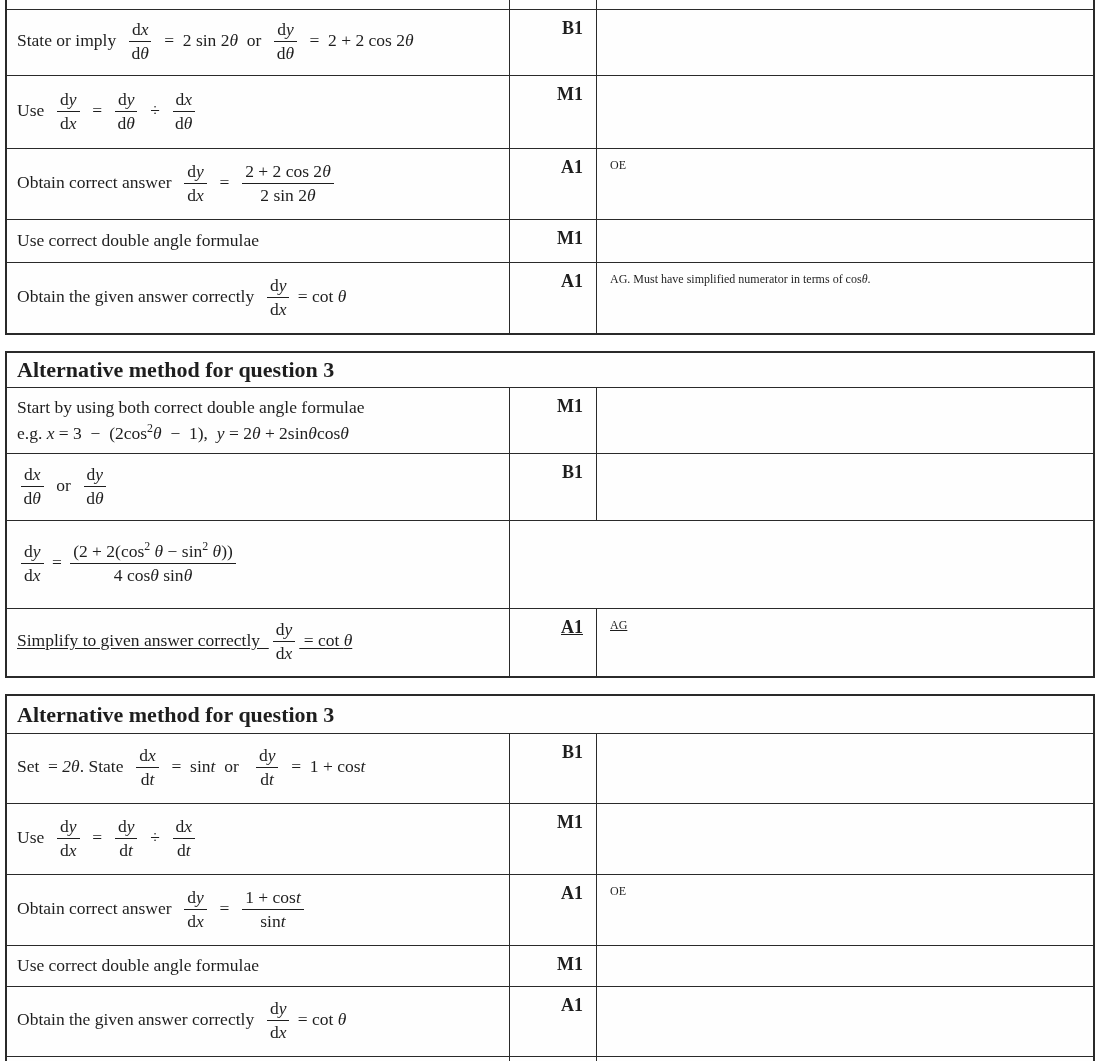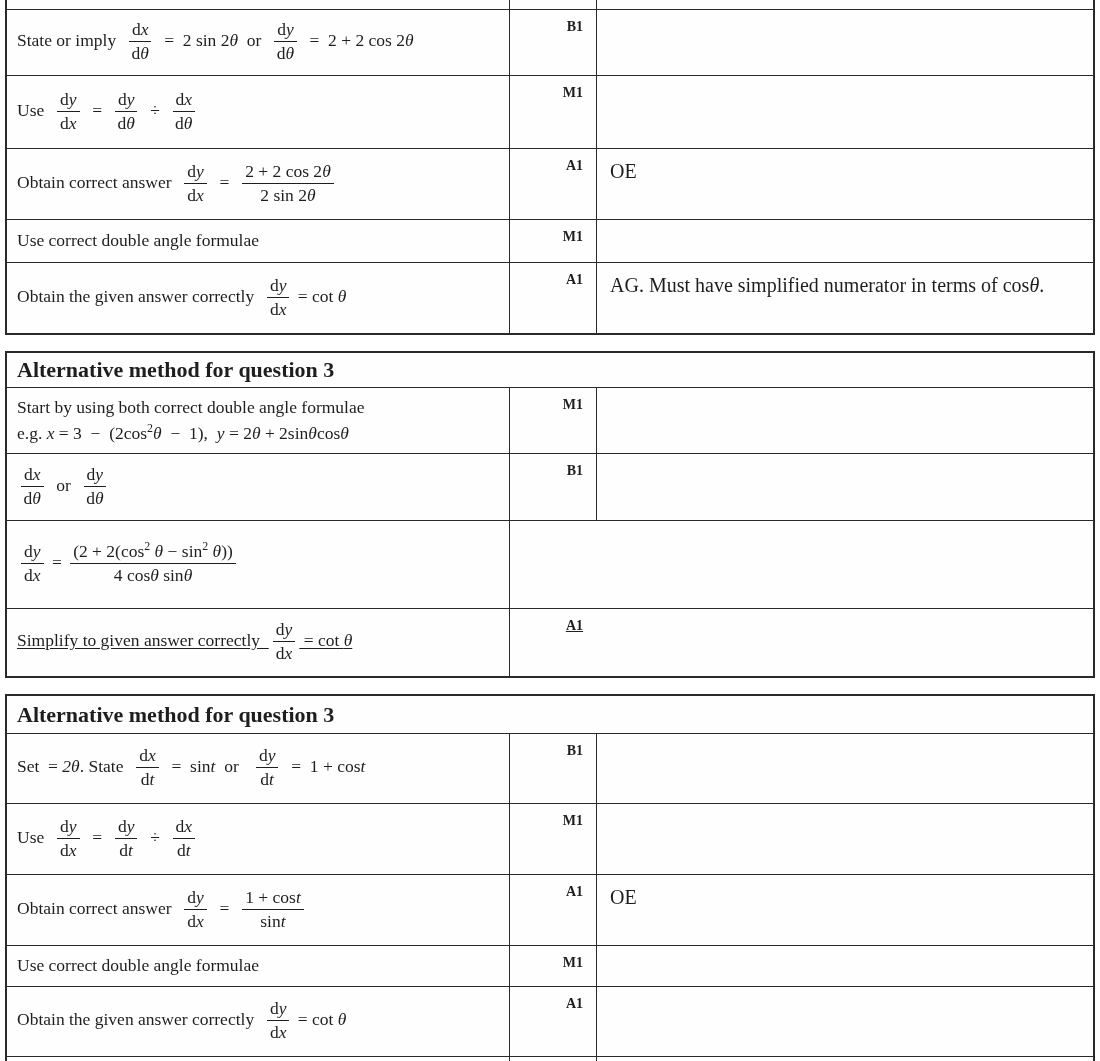--- a/index.html
+++ b/index.html
@@ -41,28 +41,28 @@
     white-space:pre-wrap;
     line-height:1.45;
   }
   .cell-mark{
     width:87px;
     box-sizing:border-box;
     border-left:1.7px solid #2a2a2a;
     text-align:right;
     padding:9px 13px 0 0;
     font-weight:bold;
-    font-size:14px;
+    font-size:18px;
     line-height:1.1;
   }
   .cell-comment{
     flex:1;
     border-left:1.7px solid #2a2a2a;
     padding:9px 10px 0 13px;
-    font-size:20px;
+    font-size:12px;
     line-height:1.3;
   }
   .cell-header{
     width:100%;
     display:flex;
     align-items:center;
     font-weight:bold;
     font-size:22px;
     padding:4px 8px 4px 10px;
     box-sizing:border-box;
@@ -157,20 +157,21 @@
         <div class="cell-desc">
           <span class="desc-content"><span class="frac"><span class="num"><span>d</span><span class="mvar">y</span></span><span class="den"><span>d</span><span class="mvar">x</span></span></span><span> = </span><span class="frac"><span class="num"><span>(2 + 2(cos</span><sup>2</sup><span> </span><span class="mvar">θ</span><span> − sin</span><sup>2</sup><span> </span><span class="mvar">θ</span><span>))</span></span><span class="den"><span>4 cos</span><span class="mvar">θ</span><span> sin</span><span class="mvar">θ</span></span></span></span>
         </div>
         <div class="cell-comment"><span></span></div>
       </div>
       <div class="row" style="min-height: 67px; text-decoration: underline;">
         <div class="cell-desc">
           <span class="desc-content"><span>Simplify to given answer correctly  </span><span class="frac"><span class="num"><span>d</span><span class="mvar">y</span></span><span class="den"><span>d</span><span class="mvar">x</span></span></span><span> = cot </span><span class="mvar">θ</span></span>
         </div>
         <div class="cell-mark"><span>A1</span></div>
+        <div class="cell-comment"><span><span>AG</span></span></div>
       </div>
     </div>
     <div class="section last">
       <div class="row" style="min-height: 37px;">
         <div class="cell-header">Alternative method for question 3</div>
       </div>
       <div class="row" style="min-height: 69px;">
         <div class="cell-desc">
           <span class="desc-content"><span>Set  = </span><span class="mvar">2θ</span><span>. State  </span><span class="frac"><span class="num"><span>d</span><span class="mvar">x</span></span><span class="den"><span>d</span><span class="mvar">t</span></span></span><span>  =  sin</span><span class="mvar">t</span><span>  or   </span><span class="frac"><span class="num"><span>d</span><span class="mvar">y</span></span><span class="den"><span>d</span><span class="mvar">t</span></span></span><span>  =  1 + cos</span><span class="mvar">t</span></span>
         </div>

